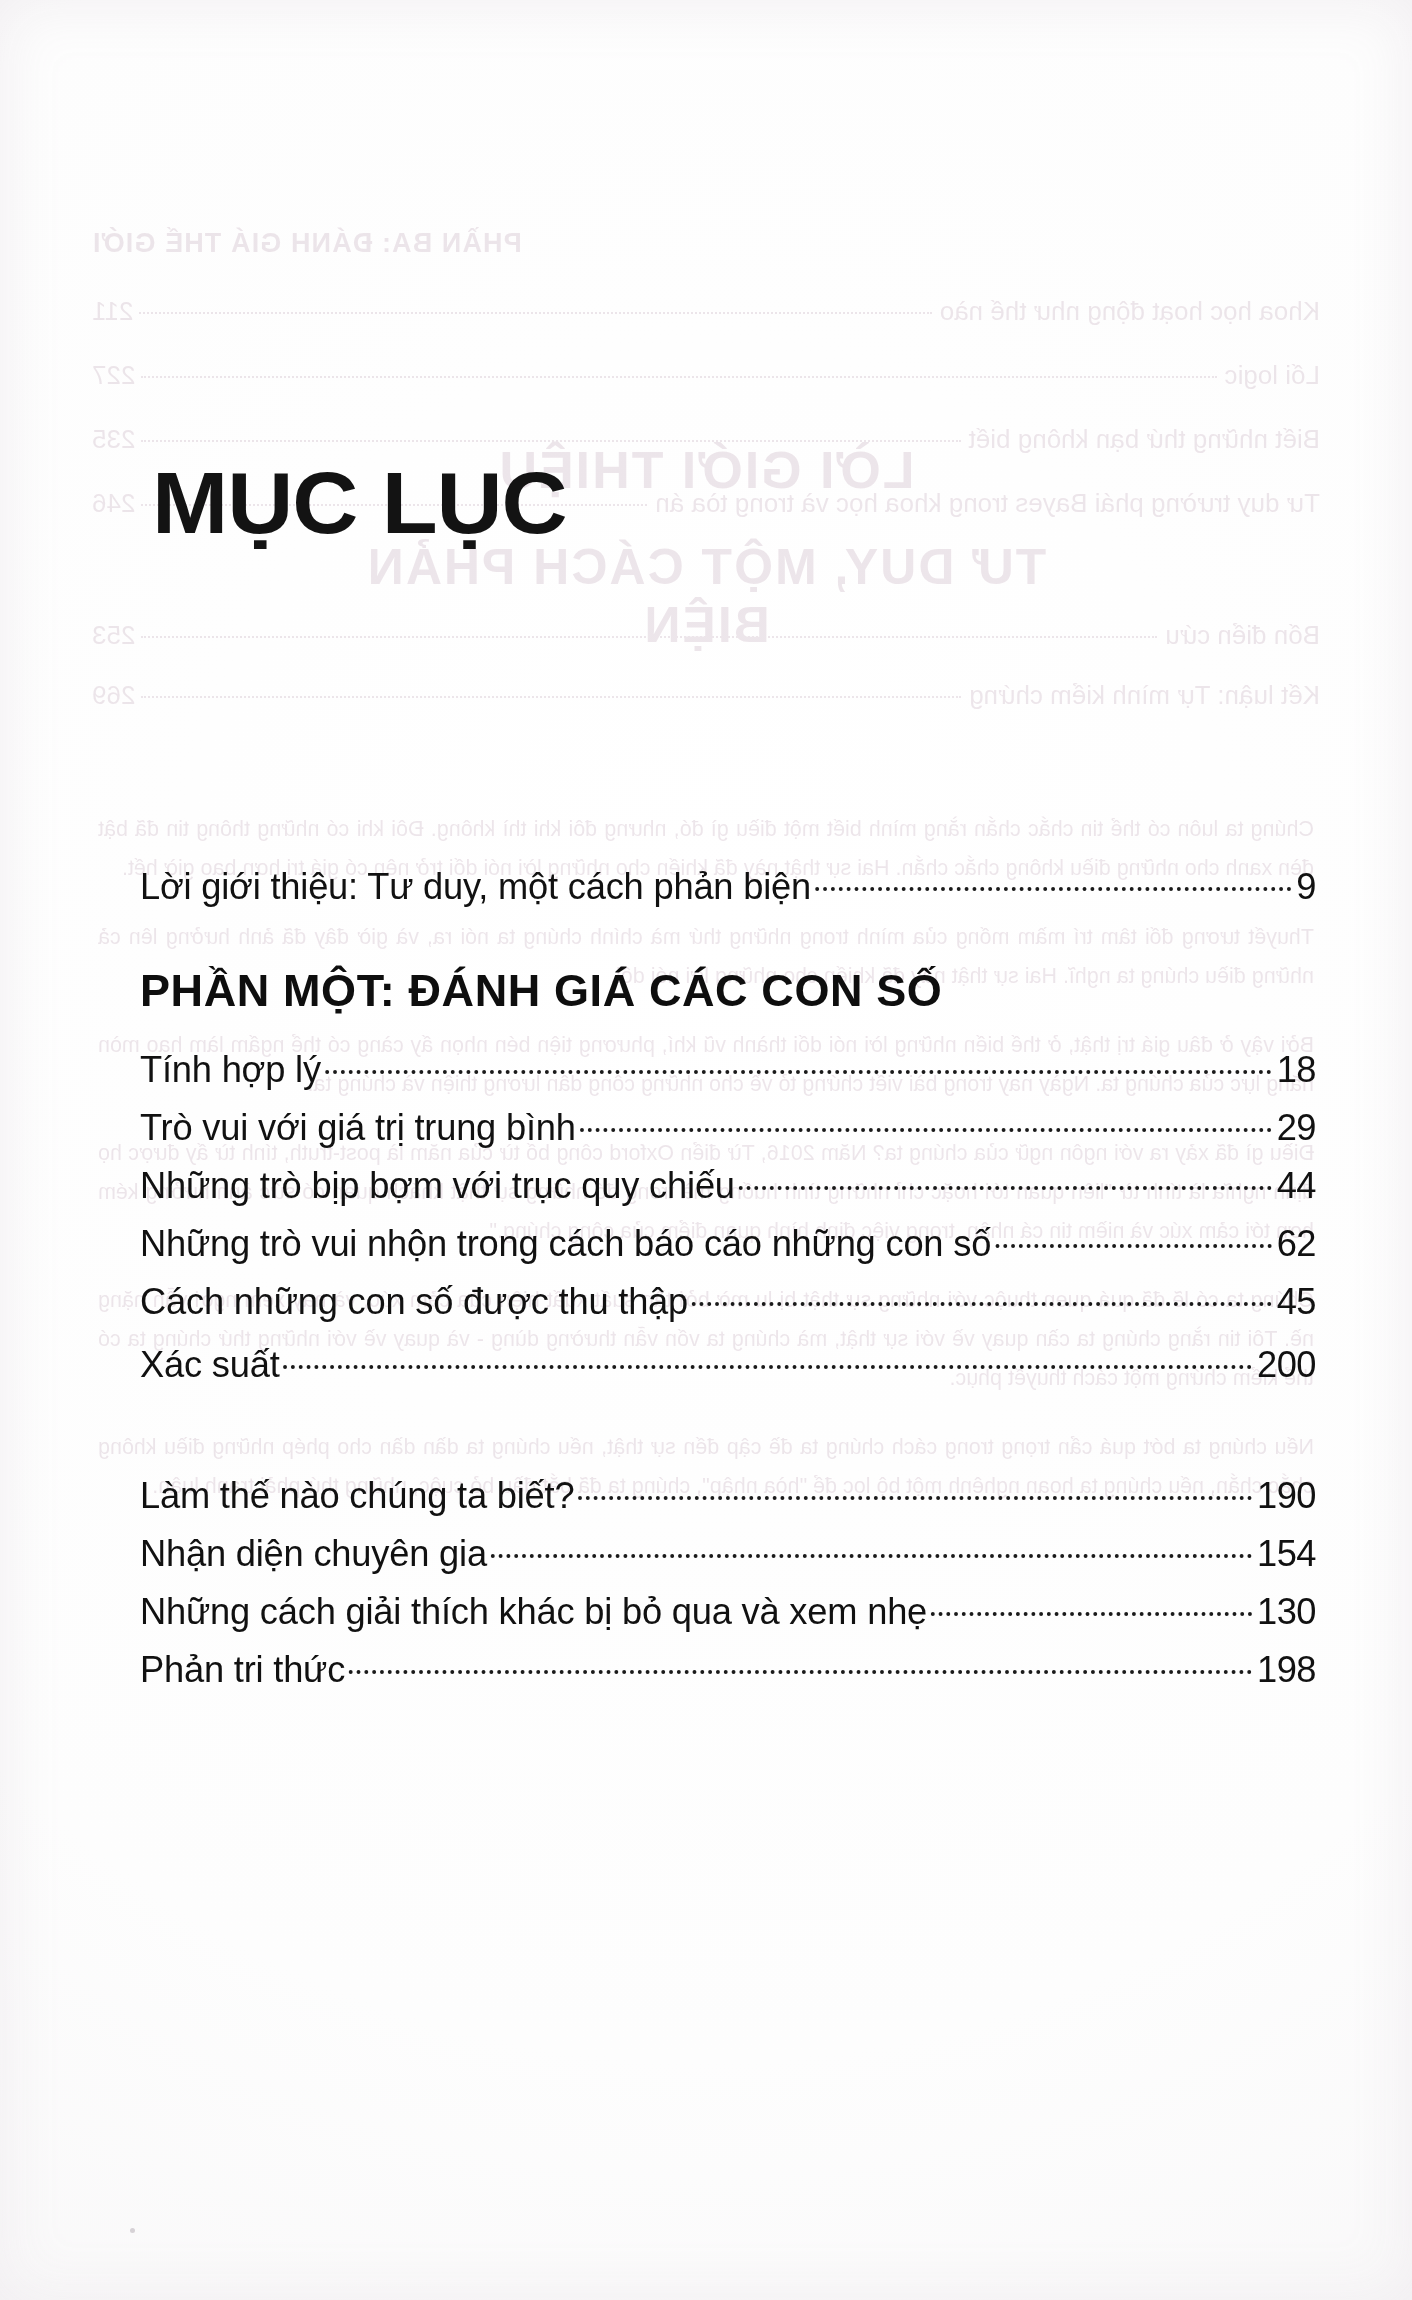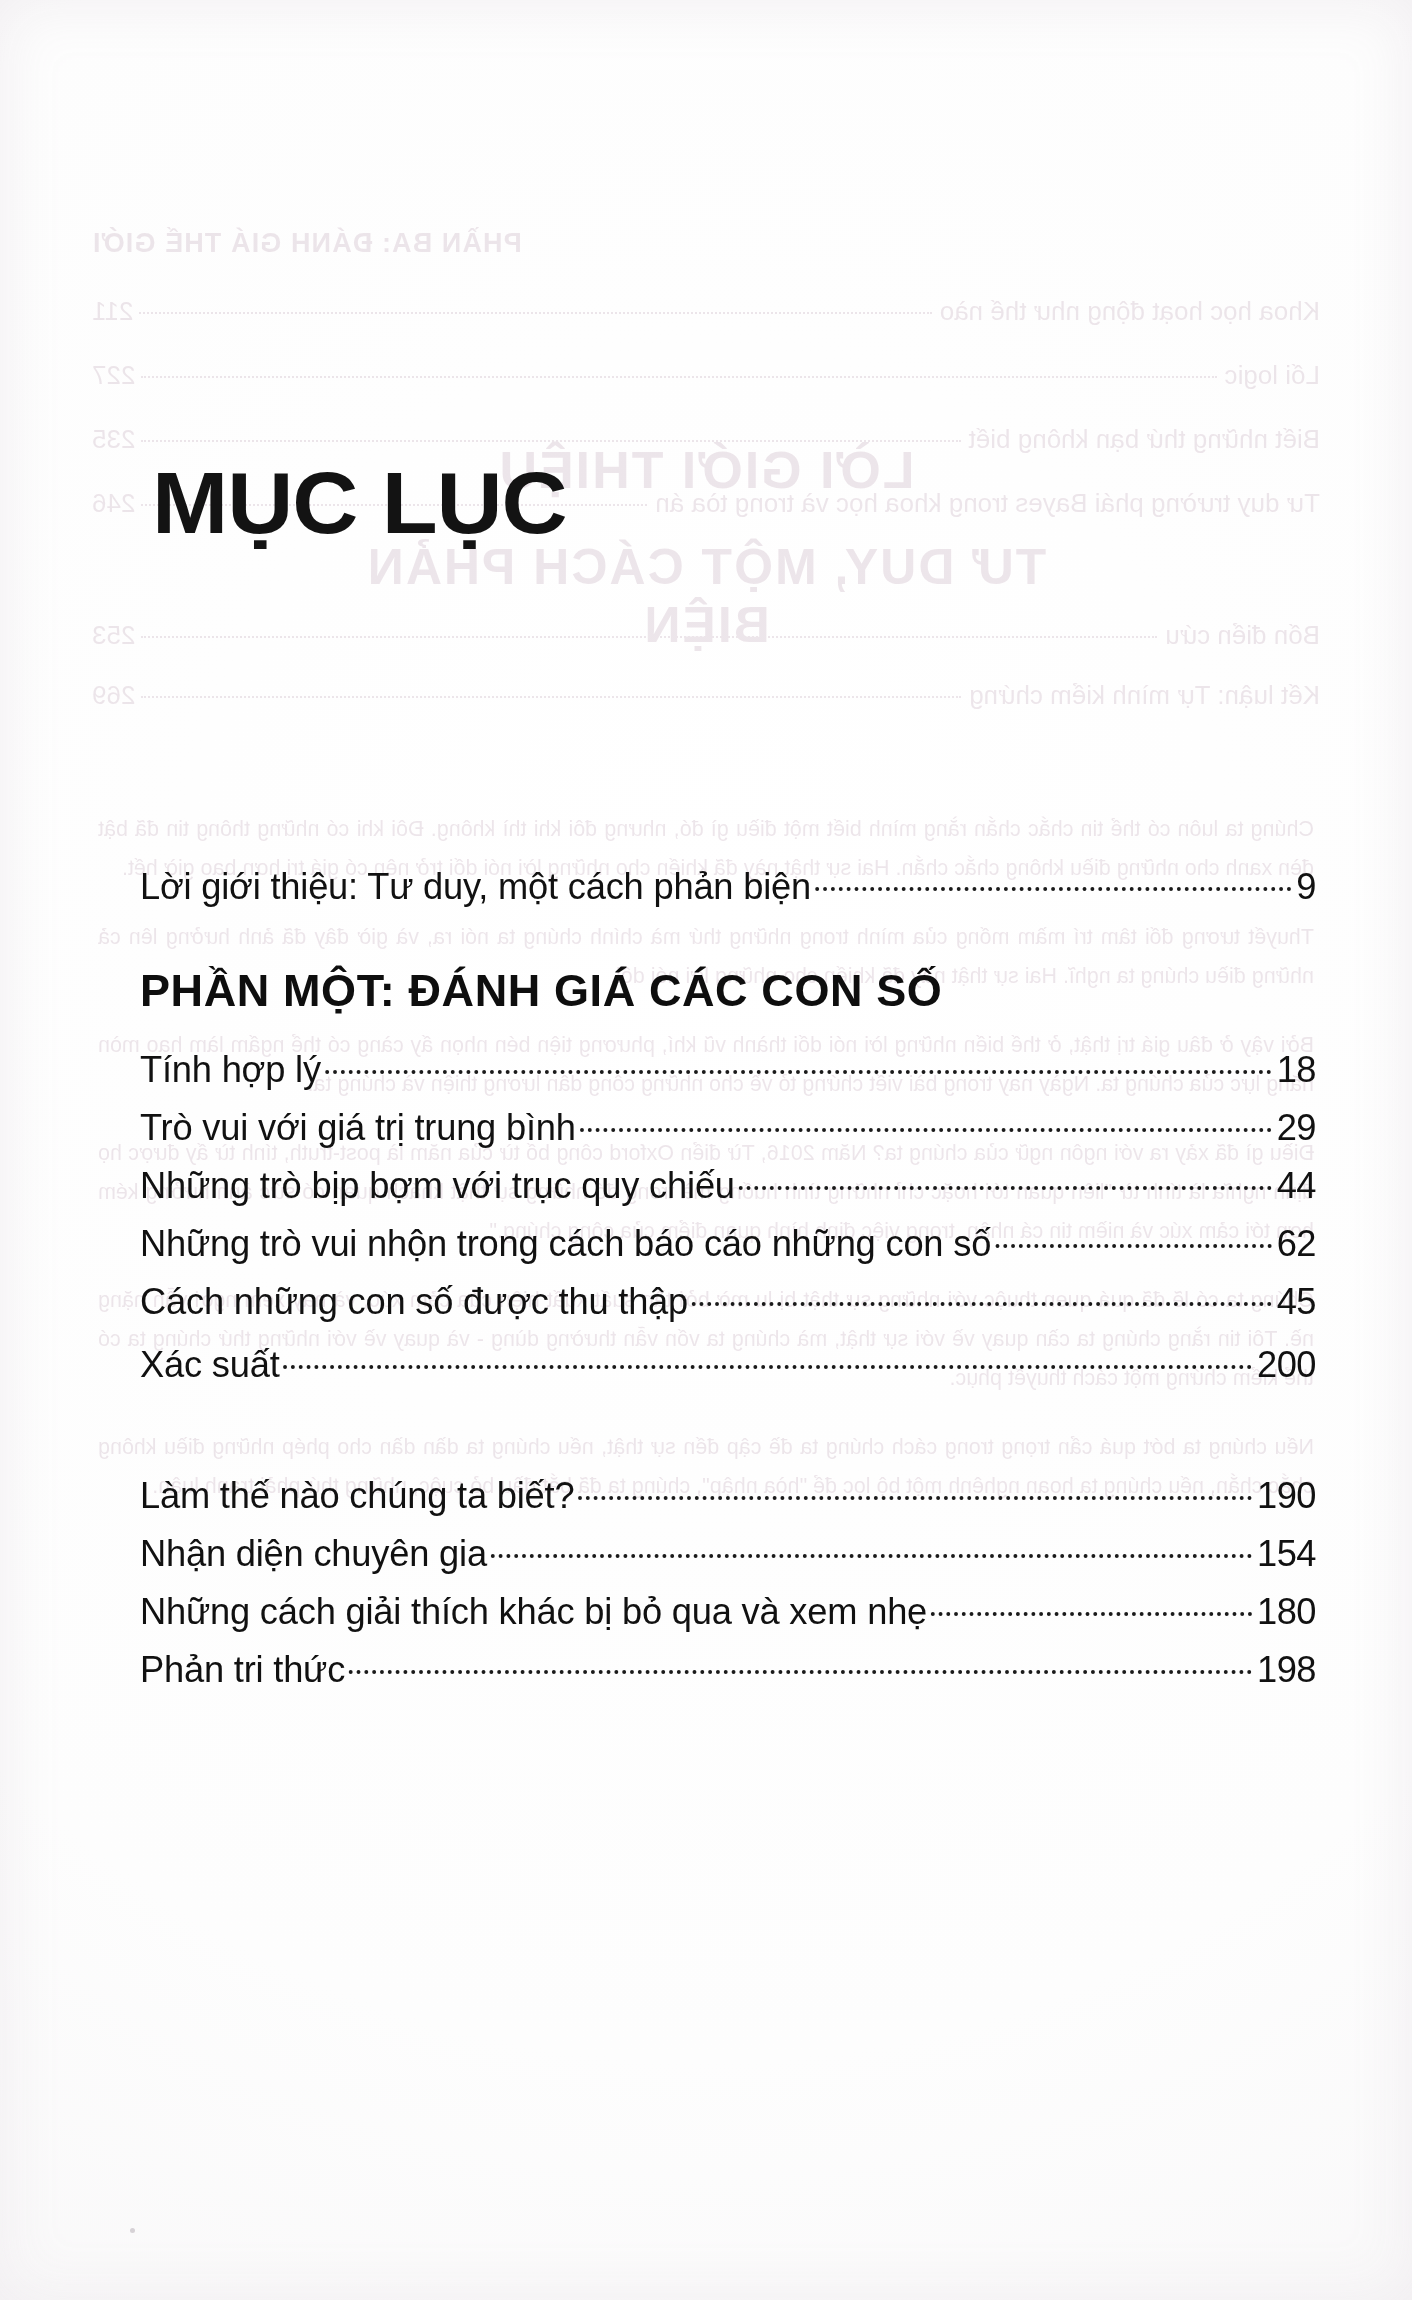--- a/index.html
+++ b/index.html
@@ -321,21 +321,21 @@
         <span class="label">Nhận diện chuyên gia</span>
         <span class="leader"></span>
         <span class="pagenum">154</span>
       </div>
 
       <div class="spacer-xs"></div>
 
       <div class="toc-entry">
         <span class="label">Những cách giải thích khác bị bỏ qua và xem nhẹ</span>
         <span class="leader"></span>
-        <span class="pagenum">180</span>
+        <span class="pagenum">130</span>
       </div>
 
       <div class="spacer-xs"></div>
 
       <div class="toc-entry">
         <span class="label">Phản tri thức</span>
         <span class="leader"></span>
         <span class="pagenum">198</span>
       </div>
 

